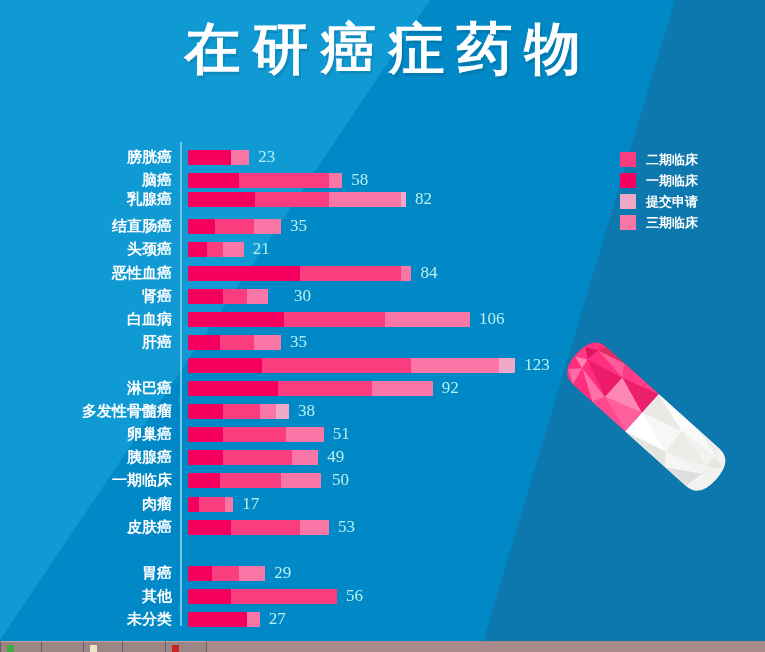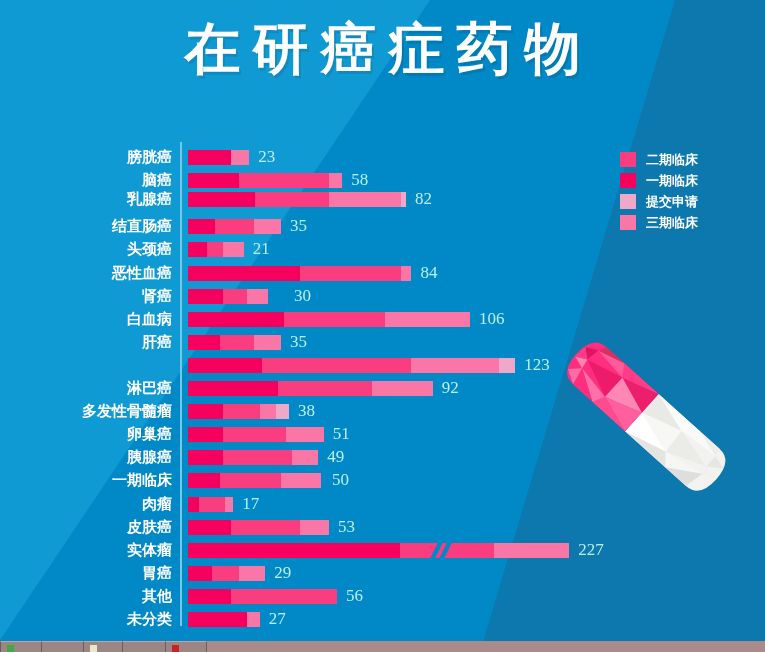--- a/index.html
+++ b/index.html
@@ -208,29 +208,20 @@
     </div>
     <div class="row" style="top: 352.5px;">
       <div class="row-label">肉瘤</div>
       <div class="bar" style="width: 45.22px;"><span class="seg s1" style="width: 10.64px; background: rgb(245, 0, 95);"></span><span class="seg s2" style="width: 26.6px; background: rgb(250, 61, 126);"></span><span class="seg s3" style="width: 7.98px; background: rgb(250, 118, 166);"></span></div>
       <div class="row-value" style="left: 242.22px;">17</div>
     </div>
     <div class="row" style="top: 375.6px;">
       <div class="row-label">皮肤癌</div>
       <div class="bar" style="width: 140.98px;"><span class="seg s1" style="width: 42.56px; background: rgb(245, 0, 95);"></span><span class="seg s2" style="width: 69.16px; background: rgb(250, 61, 126);"></span><span class="seg s3" style="width: 29.26px; background: rgb(250, 118, 166);"></span></div>
       <div class="row-value" style="left: 337.98px;">53</div>
-    </div>
-    <div class="row" style="top: 398.7px;">
-      <div class="row-label">实体瘤</div>
-      <div class="bar" style="width: 381.36px;"><span class="seg s1" style="width: 211.68px; background: rgb(245, 0, 95);"></span><span class="seg s2" style="width: 94.08px; background: rgb(250, 61, 126);"></span><span class="seg s3" style="width: 75.6px; background: rgb(250, 118, 166);"></span></div>
-      <div class="break" style="left: 430px;">
-        <i class="b1"></i>
-        <i class="b2"></i>
-      </div>
-      <div class="row-value" style="left: 578.36px;">227</div>
     </div>
     <div class="row" style="top: 421.8px;">
       <div class="row-label">胃癌</div>
       <div class="bar" style="width: 77.14px;"><span class="seg s1" style="width: 23.94px; background: rgb(245, 0, 95);"></span><span class="seg s2" style="width: 26.6px; background: rgb(250, 61, 126);"></span><span class="seg s3" style="width: 26.6px; background: rgb(250, 118, 166);"></span></div>
       <div class="row-value" style="left: 274.14px;">29</div>
     </div>
     <div class="row" style="top: 444.9px;">
       <div class="row-label">其他</div>
       <div class="bar" style="width: 148.96px;"><span class="seg s1" style="width: 42.56px; background: rgb(245, 0, 95);"></span><span class="seg s2" style="width: 106.4px; background: rgb(250, 61, 126);"></span></div>
       <div class="row-value" style="left: 345.96px;">56</div>

